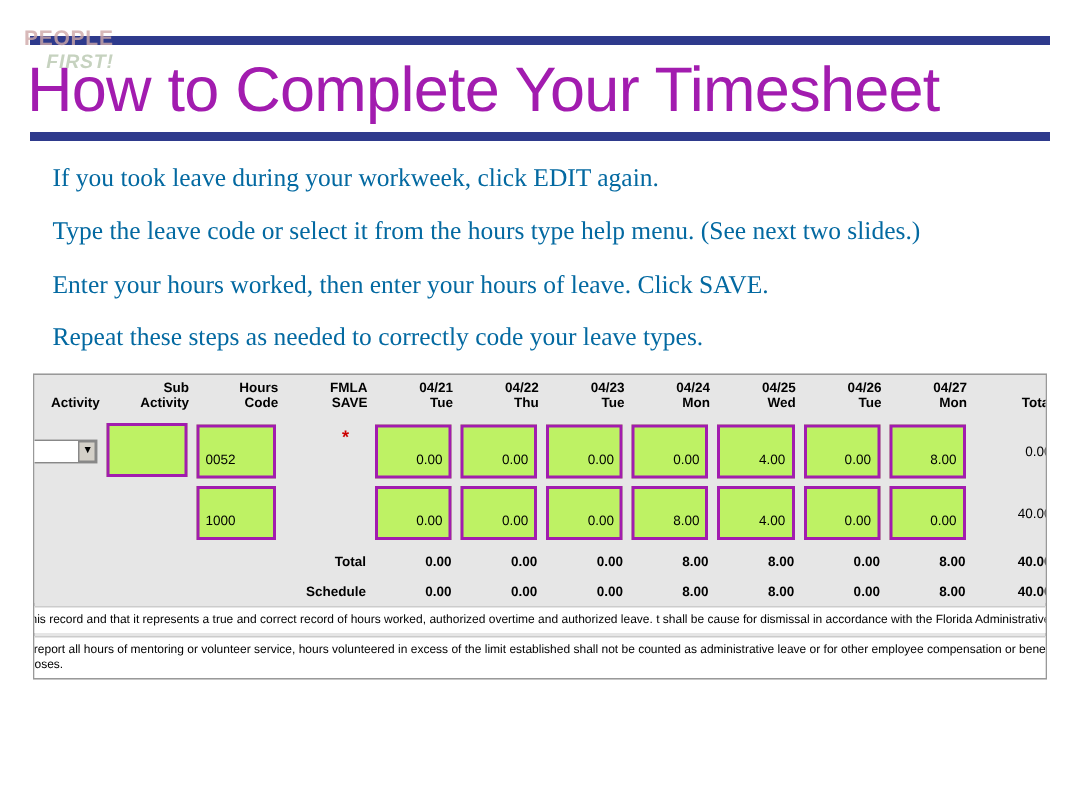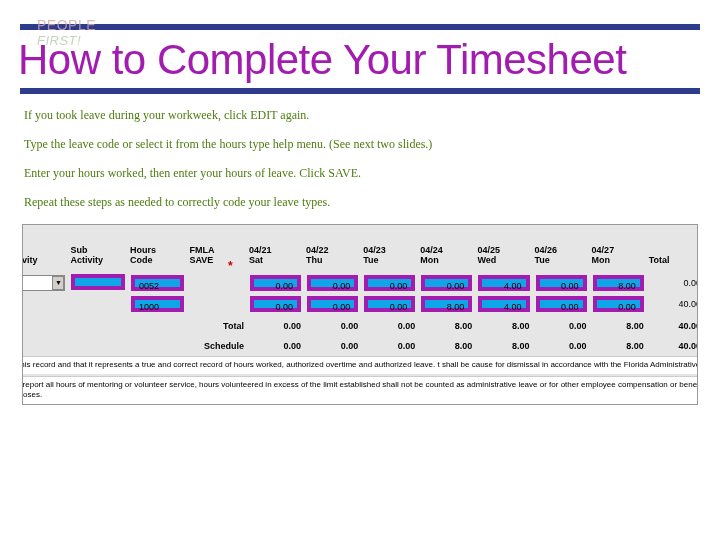--- a/index.html
+++ b/index.html
@@ -8,28 +8,29 @@
     width: 720px;
     height: 540px;
     background: #fff;
     font-family: Georgia, 'Times New Roman', serif;
     position: relative;
     overflow: hidden;
   }
   .logo-bg {
     position: absolute;
     top: 18px;
-    left: 37px;
+    left: 16px;
     font-family: Arial, sans-serif;
-    font-weight: normal;
+    font-weight: bold;
     font-size: 14px;
     color: #cfa8a8;
     line-height: 1.1;
     opacity: 0.8;
     letter-spacing: 0.5px;
+    text-align: right;
   }
   .logo-bg .first {
     color: #b8c8b0;
     font-style: italic;
     font-size: 13px;
     margin-top: 33px;
   }
   .top-rule {
     height: 6px;
     background: #2e3a8c;
@@ -44,23 +45,23 @@
     margin: 6px 0 4px 18px;
     letter-spacing: -0.5px;
   }
   .mid-rule {
     height: 6px;
     background: #2e3a8c;
     width: 680px;
     margin: 0 auto 14px;
   }
   .body-text {
-    font-size: 12px;
-    margin: 0 24px 14px 24px;
-    color: #4d7c0f;
+    font-size: 17px;
+    margin: 0 24px 14px 35px;
+    color: #0369a1;
     line-height: 1.25;
   }
   .sheet-wrap {
     margin: 6px 22px 0 22px;
     background: #e6e6e6;
     border: 1px solid #999;
     font-family: Arial, sans-serif;
     font-size: 10px;
     position: relative;
     overflow: hidden;
@@ -68,38 +69,38 @@
   .sheet-table {
     border-collapse: collapse;
     width: 104%;
     margin-left: -20px;
     table-layout: fixed;
   }
   .sheet-table th {
     font-weight: bold;
     font-size: 9px;
     color: #000;
-    padding: 21px 2px 6px;
+    padding: 4px 2px 6px;
     background: #e6e6e6;
-    text-align: left;
+    text-align: right;
     line-height: 1.1;
     vertical-align: bottom;
     margin-top: 28px;
   }
   .sheet-table td {
     padding: 2px 3px;
     text-align: right;
     font-size: 9px;
     background: #e6e6e6;
     height: 20px;
   }
   .cell-input {
-    background: #0ea5e9;
-    border: 4px solid #a21caf;
-    padding: 2px 4px;
+    background: #bef264;
+    border: 2px solid #a21caf;
+    padding: 16px 4px;
     font-size: 9px;
     text-align: right;
     width: 100%;
     height: 16px;
     display: inline-block;
   }
   .cell-input.left { text-align: left; }
   .cell-sel {
     background: #fff;
     border: 1px solid #888;
@@ -178,21 +179,21 @@
     <thead>
       <tr>
         <th>Activity</th>
         <th><span style="white-space:pre-line">Sub
 Activity</span></th>
         <th><span style="white-space:pre-line">Hours
 Code</span></th>
         <th><span style="white-space:pre-line">FMLA
 SAVE</span></th>
         <th><span style="white-space:pre-line">04/21
-Sat</span></th>
+Tue</span></th>
         <th><span style="white-space:pre-line">04/22
 Thu</span></th>
         <th><span style="white-space:pre-line">04/23
 Tue</span></th>
         <th><span style="white-space:pre-line">04/24
 Mon</span></th>
         <th><span style="white-space:pre-line">04/25
 Wed</span></th>
         <th><span style="white-space:pre-line">04/26
 Tue</span></th>

